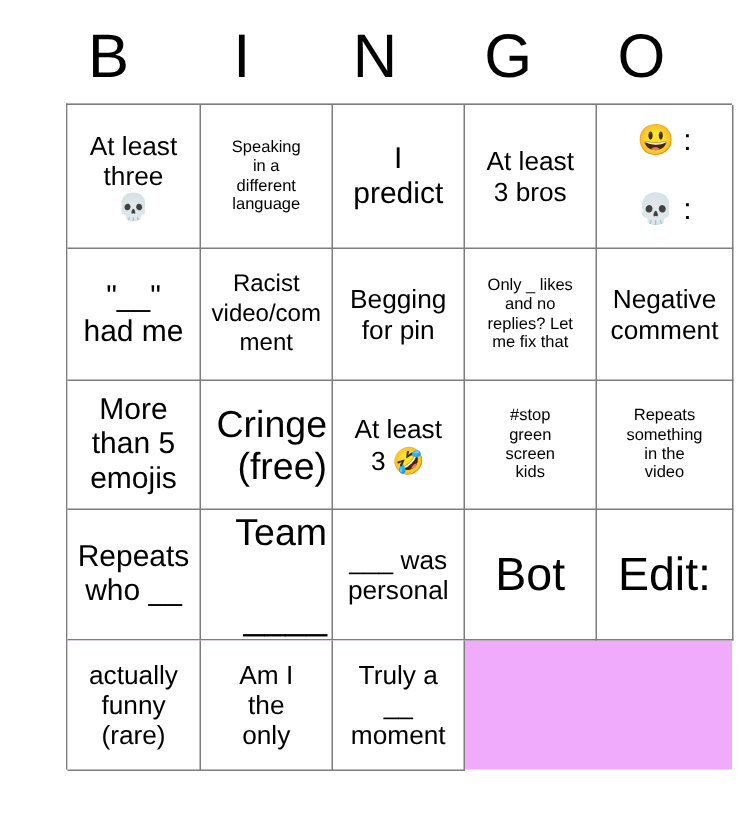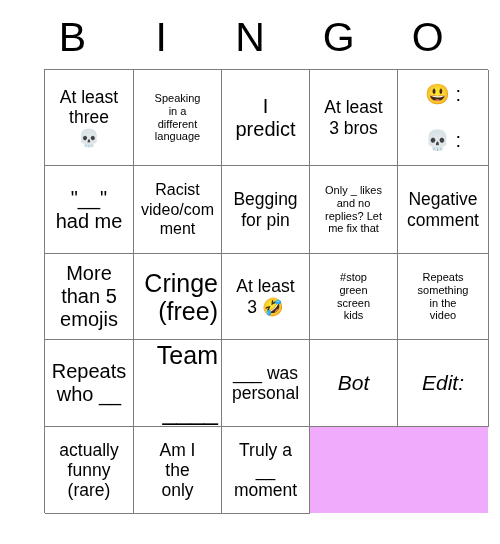--- a/index.html
+++ b/index.html
@@ -79,21 +79,21 @@
     white-space: pre-line;
     word-wrap: break-word;
   }
 
   
   .fs-xs  { font-size: 16px; line-height: 1.22; }
   .fs-sm  { font-size: 11px; line-height: 1.18; }
   .fs-md  { font-size: 17.5px; line-height: 1.16; }
   .fs-lg  { font-size: 20px;   line-height: 1.15; }
   .fs-xl  { font-size: 25px;   line-height: 1.12; text-align: right; }
-  .fs-xxl { font-size: 21px;   line-height: 1.1; font-style: italic;  }
+  .fs-xxl { font-size: 31px;   line-height: 1.1;  }
 </style>
 </head>
 <body>
 
 <div id="bingo-card">
 
   <div class="header-row">
     <div class="header-letter">B</div>
     <div class="header-letter">I</div>
     <div class="header-letter">N</div>

